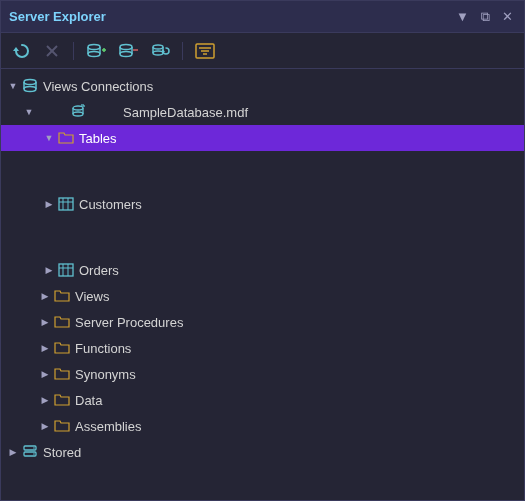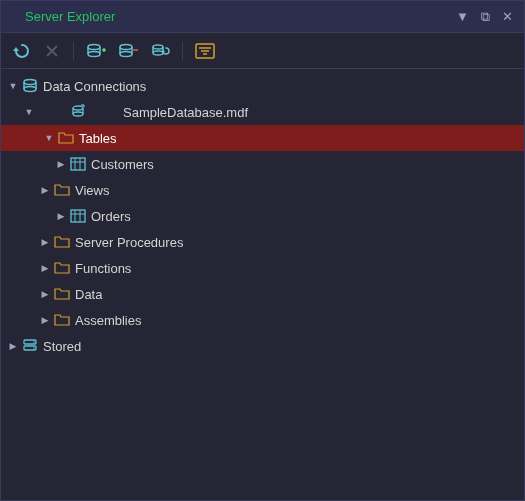--- a/index.html
+++ b/index.html
@@ -32,24 +32,23 @@
       height: 32px;
     }
 
     .title-bar-left {
       display: flex;
       align-items: center;
       gap: 6px;
     }
 
     .title-text {
-      color: #22c55e;
+      color: #7dd3fc;
       font-size: 13px;
-      font-weight: 400;
-      margin-left: 16px;
+      font-weight: 700;
     }
 
     .title-bar-controls {
       display: flex;
       gap: 6px;
       align-items: center;
     }
 
     .title-btn {
       color: #a0a0c0;
@@ -92,21 +91,21 @@
 
     .tree-item {
       display: flex;
       align-items: center;
       height: 26px;
       padding-left: 4px;
       cursor: pointer;
       white-space: nowrap;
       user-select: none;
     }
-    .tree-item.selected { background: #7f1d1d; padding-left: 40px; }
+    .tree-item.selected { background: #6d28d9; padding-left: 40px; }
 
     .tree-arrow {
       width: 16px;
       height: 16px;
       display: flex;
       align-items: center;
       justify-content: center;
       flex-shrink: 0;
       color: #a0a0c0;
       font-size: 9px;
@@ -127,21 +126,21 @@
     .tree-label {
       color: #d4d4d4;
       font-size: 13px;
     }
     .tree-item.selected .tree-label { color: #ffffff; }
 
     
     .indent-0 { padding-left: 4px; }
     .indent-1 { padding-left: 20px; gap: 32px; }
     .indent-2 { padding-left: 36px; }
-    .indent-3 { padding-left: 52px; }
+    .indent-3 { padding-left: 40px; margin-top: 40px; }
 
     svg { display: block; }
   </style>
 </head>
 <body>
 
 <div class="panel">
 
   <div class="title-bar">
     <div class="title-bar-left">
@@ -225,21 +224,21 @@
     <div class="tree-item indent-0">
       <span class="tree-arrow open"></span>
       <span class="tree-icon">
         <svg width="16" height="16" viewBox="0 0 16 16">
           <ellipse cx="8" cy="4" rx="6" ry="2.5" stroke="#60c0d0" stroke-width="1.5" fill="none"></ellipse>
           <line x1="2" y1="4" x2="2" y2="11" stroke="#60c0d0" stroke-width="1.5"></line>
           <line x1="14" y1="4" x2="14" y2="11" stroke="#60c0d0" stroke-width="1.5"></line>
           <ellipse cx="8" cy="11" rx="6" ry="2.5" stroke="#60c0d0" stroke-width="1.5" fill="none"></ellipse>
         </svg>
       </span>
-      <span class="tree-label">Data Connections</span>
+      <span class="tree-label">Views Connections</span>
     </div>
 
     <div class="tree-item indent-1">
       <span class="tree-arrow open"></span>
       <span class="tree-icon">
         <svg width="16" height="16" viewBox="0 0 16 16">
 
           <ellipse cx="8" cy="4" rx="5" ry="2" stroke="#60c0d0" stroke-width="1.3" fill="none"></ellipse>
           <line x1="3" y1="4" x2="3" y2="10" stroke="#60c0d0" stroke-width="1.3"></line>
           <line x1="13" y1="4" x2="13" y2="10" stroke="#60c0d0" stroke-width="1.3"></line>
@@ -268,63 +267,72 @@
         <svg width="16" height="14" viewBox="0 0 16 14">
           <rect x="1" y="1" width="14" height="12" stroke="#60c0d0" stroke-width="1.3" fill="none"></rect>
           <line x1="1" y1="5" x2="15" y2="5" stroke="#60c0d0" stroke-width="1"></line>
           <line x1="5" y1="1" x2="5" y2="13" stroke="#60c0d0" stroke-width="1"></line>
           <line x1="10" y1="1" x2="10" y2="13" stroke="#60c0d0" stroke-width="1"></line>
         </svg>
       </span>
       <span class="tree-label">Customers</span>
     </div>
 
-    <div class="tree-item indent-2">
-      <span class="tree-arrow closed"></span>
-      <span class="tree-icon">
-        <svg width="16" height="14" viewBox="0 0 16 14">
-          <path d="M1 4 L1 12 L15 12 L15 4 L7 4 L6 2 L1 2 Z" stroke="#d0a030" stroke-width="1.2" fill="none"></path>
-        </svg>
-      </span>
-      <span class="tree-label">Views</span>
-    </div>
-
     <div class="tree-item indent-3">
       <span class="tree-arrow closed"></span>
       <span class="tree-icon">
         <svg width="16" height="14" viewBox="0 0 16 14">
           <rect x="1" y="1" width="14" height="12" stroke="#60c0d0" stroke-width="1.3" fill="none"></rect>
           <line x1="1" y1="5" x2="15" y2="5" stroke="#60c0d0" stroke-width="1"></line>
           <line x1="5" y1="1" x2="5" y2="13" stroke="#60c0d0" stroke-width="1"></line>
           <line x1="10" y1="1" x2="10" y2="13" stroke="#60c0d0" stroke-width="1"></line>
         </svg>
       </span>
       <span class="tree-label">Orders</span>
     </div>
 
     <div class="tree-item indent-2">
       <span class="tree-arrow closed"></span>
       <span class="tree-icon">
         <svg width="16" height="14" viewBox="0 0 16 14">
           <path d="M1 4 L1 12 L15 12 L15 4 L7 4 L6 2 L1 2 Z" stroke="#d0a030" stroke-width="1.2" fill="none"></path>
         </svg>
       </span>
+      <span class="tree-label">Views</span>
+    </div>
+
+    <div class="tree-item indent-2">
+      <span class="tree-arrow closed"></span>
+      <span class="tree-icon">
+        <svg width="16" height="14" viewBox="0 0 16 14">
+          <path d="M1 4 L1 12 L15 12 L15 4 L7 4 L6 2 L1 2 Z" stroke="#d0a030" stroke-width="1.2" fill="none"></path>
+        </svg>
+      </span>
       <span class="tree-label">Server Procedures</span>
     </div>
 
     <div class="tree-item indent-2">
       <span class="tree-arrow closed"></span>
       <span class="tree-icon">
         <svg width="16" height="14" viewBox="0 0 16 14">
           <path d="M1 4 L1 12 L15 12 L15 4 L7 4 L6 2 L1 2 Z" stroke="#d0a030" stroke-width="1.2" fill="none"></path>
         </svg>
       </span>
       <span class="tree-label">Functions</span>
     </div>
 
+    <div class="tree-item indent-2">
+      <span class="tree-arrow closed"></span>
+      <span class="tree-icon">
+        <svg width="16" height="14" viewBox="0 0 16 14">
+          <path d="M1 4 L1 12 L15 12 L15 4 L7 4 L6 2 L1 2 Z" stroke="#d0a030" stroke-width="1.2" fill="none"></path>
+        </svg>
+      </span>
+      <span class="tree-label">Synonyms</span>
+    </div>
 
     <div class="tree-item indent-2">
       <span class="tree-arrow closed"></span>
       <span class="tree-icon">
         <svg width="16" height="14" viewBox="0 0 16 14">
           <path d="M1 4 L1 12 L15 12 L15 4 L7 4 L6 2 L1 2 Z" stroke="#d0a030" stroke-width="1.2" fill="none"></path>
         </svg>
       </span>
       <span class="tree-label">Data</span>
     </div>

